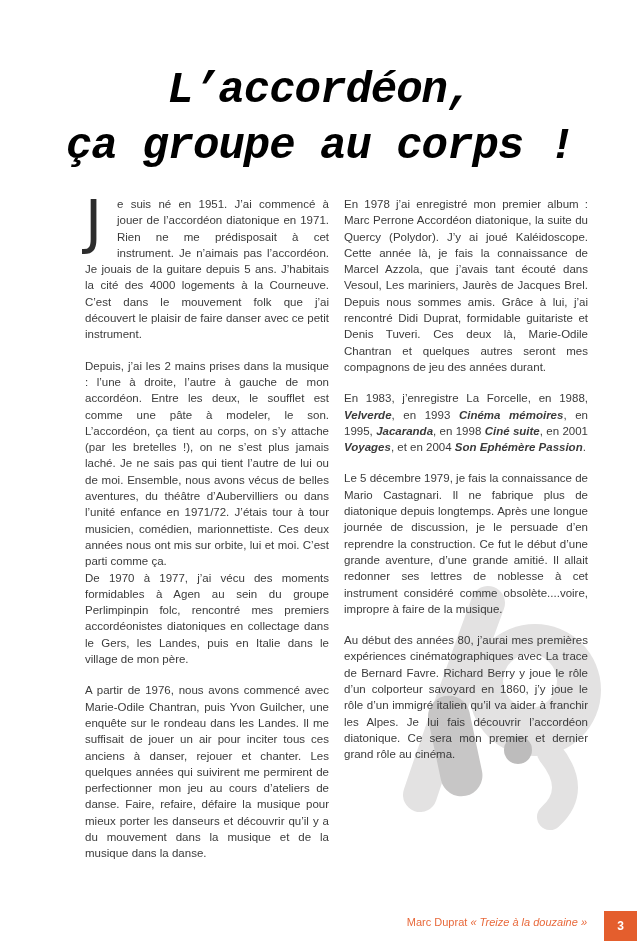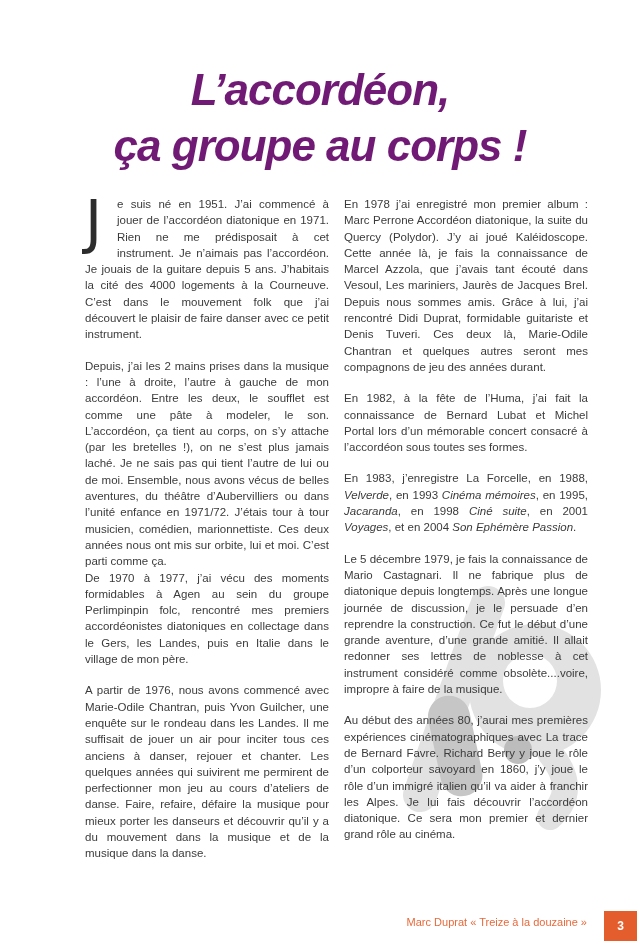--- a/index.html
+++ b/index.html
@@ -7,24 +7,24 @@
     position:relative;
     width:640px;height:944px;
     background:#ffffff;
     overflow:hidden;
     font-family:"Liberation Sans",sans-serif;
   }
   
   .title{
     position:absolute;top:62px;left:0;width:640px;
     text-align:center;
-    font-family:Liberation Sans, sans-serif;
+    font-family:Liberation Mono, monospace;
     font-weight:bold;font-style:italic;
     font-size:44px;line-height:56px;
-    color:#701a75;
+    color:#000000;
     letter-spacing:-1px;
   }
   
   .watermark{
     position:absolute;left:400px;top:545px;width:250px;height:290px;
     z-index:0;pointer-events:none;
   }
   
   .columns{
     position:absolute;left:85px;top:196px;width:503px;
@@ -33,37 +33,37 @@
   }
   .col{width:244px;}
   .para{
     margin:15px 0 0 0;
     font-size:11.5px;line-height:16.3px;
     color:#3b3b3b;
     text-align:justify;
     hyphens:none;
   }
   .para:first-child,.para.flush{margin-top:0;}
-  .bi{font-weight:normal;font-style:italic;}
+  .bi{font-weight:bold;font-style:italic;}
   .dropcap{
     float:left;
     font-family:"DejaVu Sans",sans-serif;
     font-size:58px;line-height:46px;
     height:50px;width:26px;
     margin:3px 6px 0 0;
     color:#2d2d2d;
   }
   
   .footer-credit{
     position:absolute;top:916px;right:53px;
     font-size:11px;color:#e8693b;
     white-space:nowrap;
     z-index:2;
   }
-  .footer-credit .book{}
+  .footer-credit .book{font-style:italic;}
   .page-badge{
     position:absolute;top:911px;right:3px;
     width:33px;height:30px;
     background:#e45e2d;
     color:#ffffff;
     font-size:12px;font-weight:bold;
     display:flex;align-items:center;justify-content:center;
     z-index:2;
   }
 </style>
@@ -88,21 +88,20 @@
 
   <div class="columns">
     <div class="col">
         <p class="para"><span class="dropcap">J</span><span>e suis né en 1951. J’ai commencé à jouer de l’accordéon diatonique en 1971. Rien ne me prédisposait à cet instrument. Je n’aimais pas l’accordéon. Je jouais de la guitare depuis 5 ans. J’habitais la cité des 4000 logements à la Courneuve. C’est dans le mouvement folk que j’ai découvert le plaisir de faire danser avec ce petit instrument.</span></p>
         <p class="para"><span>Depuis, j’ai les 2 mains prises dans la musique : l’une à droite, l’autre à gauche de mon accordéon. Entre les deux, le soufflet est comme une pâte à modeler, le son. L’accordéon, ça tient au corps, on s’y attache (par les bretelles !), on ne s’est plus jamais laché. Je ne sais pas qui tient l’autre de lui ou de moi. Ensemble, nous avons vécus de belles aventures, du théâtre d’Aubervilliers ou dans l’unité enfance en 1971/72. J’étais tour à tour musicien, comédien, marionnettiste. Ces deux années nous ont mis sur orbite, lui et moi. C’est parti comme ça.</span></p>
         <p class="para flush"><span>De 1970 à 1977, j’ai vécu des moments formidables à Agen au sein du groupe Perlimpinpin folc, rencontré mes premiers accordéonistes diatoniques en collectage dans le Gers, les Landes, puis en Italie dans le village de mon père.</span></p>
         <p class="para"><span>A partir de 1976, nous avons commencé avec Marie-Odile Chantran, puis Yvon Guilcher, une enquête sur le rondeau dans les Landes. Il me suffisait de jouer un air pour inciter tous ces anciens à danser, rejouer et chanter. Les quelques années qui suivirent me permirent de perfectionner mon jeu au cours d’ateliers de danse. Faire, refaire, défaire la musique pour mieux porter les danseurs et découvrir qu’il y a du mouvement dans la musique et de la musique dans la danse.</span></p>
       </div>
     <div class="col">
         <p class="para"><span>En 1978 j’ai enregistré mon premier album : Marc Perrone Accordéon diatonique, la suite du Quercy (Polydor). J’y ai joué Kaléidoscope. Cette année là, je fais la connaissance de Marcel Azzola, que j’avais tant écouté dans Vesoul, Les mariniers, Jaurès de Jacques Brel. Depuis nous sommes amis. Grâce à lui, j’ai rencontré Didi Duprat, formidable guitariste et Denis Tuveri. Ces deux là, Marie-Odile Chantran et quelques autres seront mes compagnons de jeu des années durant.</span></p>
-        <p class="para"><span>En 1982, à la fête de l’Huma, j’ai fait la connaissance de Bernard Lubat et Michel Portal lors d’un mémorable concert consacré à l’accordéon sous toutes ses formes.</span></p>
         <p class="para"><span>En 1983, j’enregistre La Forcelle, en 1988, </span><span class="bi">Velverde</span><span>, en 1993 </span><span class="bi">Cinéma mémoires</span><span>, en 1995, </span><span class="bi">Jacaranda</span><span>, en 1998 </span><span class="bi">Ciné suite</span><span>, en 2001 </span><span class="bi">Voyages</span><span>, et en 2004 </span><span class="bi">Son Ephémère Passion</span><span>.</span></p>
         <p class="para"><span>Le 5 décembre 1979, je fais la connaissance de Mario Castagnari. Il ne fabrique plus de diatonique depuis longtemps. Après une longue journée de discussion, je le persuade d’en reprendre la construction. Ce fut le début d’une grande aventure, d’une grande amitié. Il allait redonner ses lettres de noblesse à cet instrument considéré comme obsolète....voire, impropre à faire de la musique.</span></p>
         <p class="para"><span>Au début des années 80, j’aurai mes premières expériences cinématographiques avec La trace de Bernard Favre. Richard Berry y joue le rôle d’un colporteur savoyard en 1860, j’y joue le rôle d’un immigré italien qu’il va aider à franchir les Alpes. Je lui fais découvrir l’accordéon diatonique. Ce sera mon premier et dernier grand rôle au cinéma.</span></p>
       </div>
   </div>
 
   <div class="footer-credit">
     <span>Marc Duprat</span>
     <span> </span>
     <span class="book">« Treize à la douzaine »</span>

